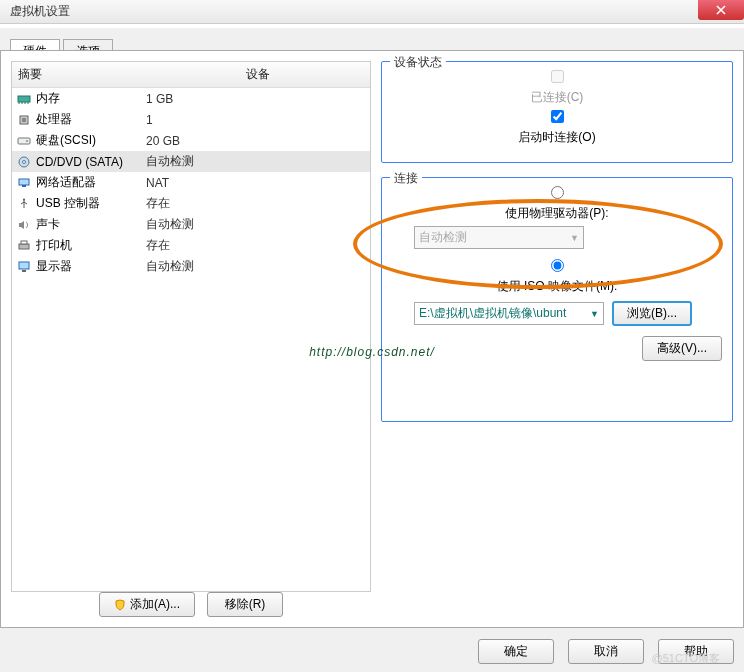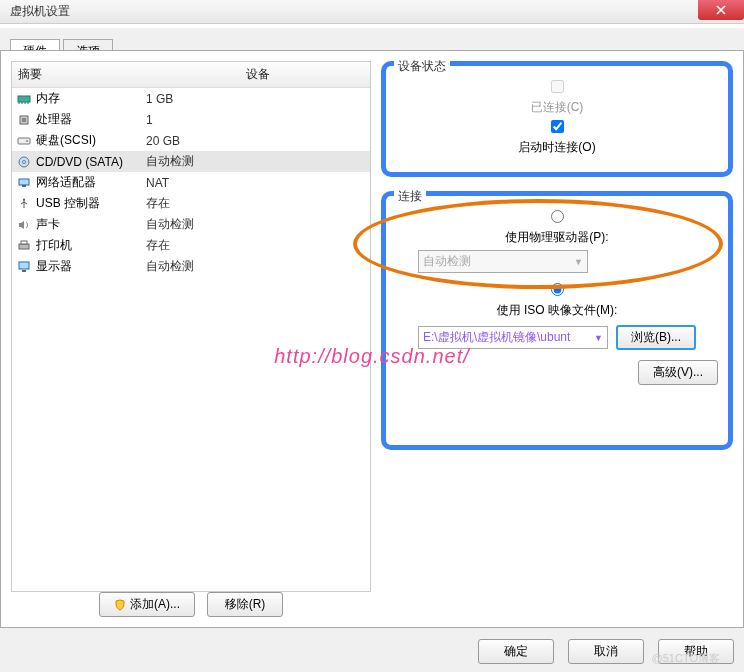--- a/index.html
+++ b/index.html
@@ -30,34 +30,34 @@
 .row.selected { background:#e6e6e6; }
 .row .ic { width:16px; height:14px; margin-right:4px; display:inline-flex; align-items:center; justify-content:center; }
 .row .dev { width:110px; }
 .row .sum { flex:1; color:#333; }
 
 .left-buttons { display:flex; gap:12px; justify-content:center; }
 
 .btn { background:linear-gradient(#fdfdfd,#e8e8e8); border:1px solid #999; border-radius:3px; padding:3px 14px; cursor:pointer; min-width:76px; text-align:center; display:inline-flex; align-items:center; justify-content:center; gap:4px; }
 .btn.highlight { border:2px solid #3399dd; padding:2px 13px; }
 
-.group { border:5px solid #3b82f6; border-radius:10px; padding:10px 10px 12px 10px; margin-bottom:14px; position:relative; }
+.group { border:1px solid #3b82f6; border-radius:2px; padding:4px 10px 12px 10px; margin-bottom:14px; position:relative; }
 .group-title { position:absolute; top:-8px; left:8px; background:#fff; padding:0 4px; color:#333; }
 .chk-row, .rad-row { display:flex; align-items:center; gap:6px; margin:4px 0;flex-direction:column; }
 .chk-row input, .rad-row input { margin:0; }
 .combo { width:170px; border:1px solid #aaa; background:#fff; padding:2px 4px; color:#888; display:flex; justify-content:space-between; align-items:center; margin-left:22px; }
 .combo.disabled { color:#aaa; background:#f7f7f7; }
 .combo .caret { font-size:9px; }
 .iso-row { display:flex; align-items:center; gap:8px; margin-left:22px; margin-top:6px; }
-.iso-row .combo { margin-left:0; width:190px; color:#8b5cf6; }
+.iso-row .combo { margin-left:0; width:190px; color:#0f766e; }
 .adv-row { text-align:right; margin-top:10px; }
 
 .footer { position:absolute; left:10px; right:10px; bottom:8px; display:flex; justify-content:flex-end; gap:14px; }
 
-.watermark { position:absolute; left:50%; top:345px; transform:translateX(-50%); color:#ec4899; font-size:20px; font-style:italic; letter-spacing:1px; pointer-events:none; }
+.watermark { position:absolute; left:50%; top:345px; transform:translateX(-50%); color:#14532d; font-size:12px; font-style:italic; letter-spacing:1px; pointer-events:none; }
 .watermark2 { position:absolute; right:24px; bottom:6px; color:#ccc; font-size:11px; pointer-events:none; }
 
 .ellipse { position:absolute; border:4px solid #e8780c; border-radius:50%; pointer-events:none; }
 
 
 .ic svg { width:14px; height:12px; }
 </style>
 </head>
 <body>
 

